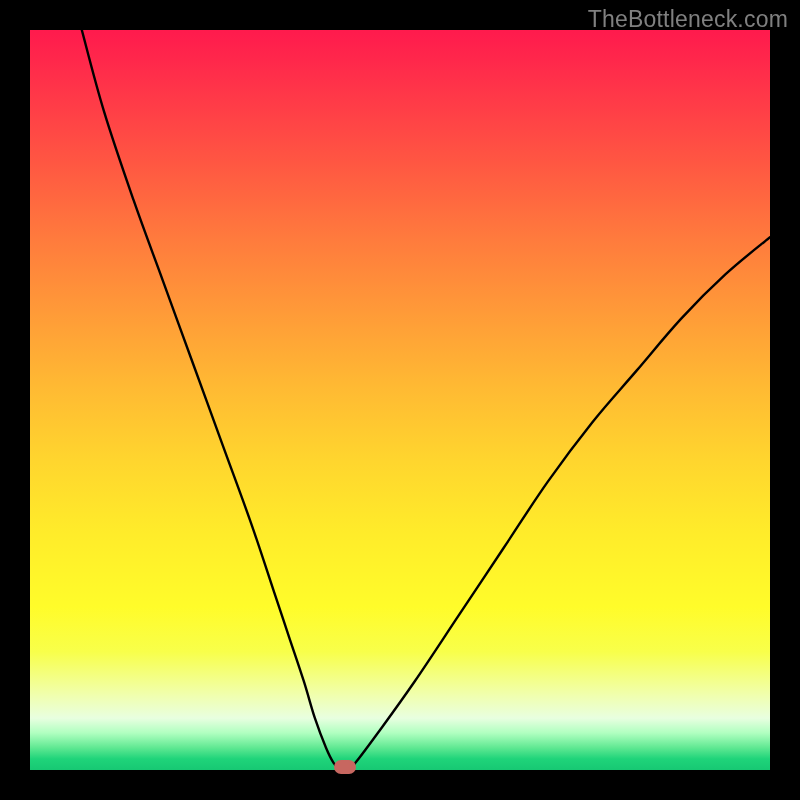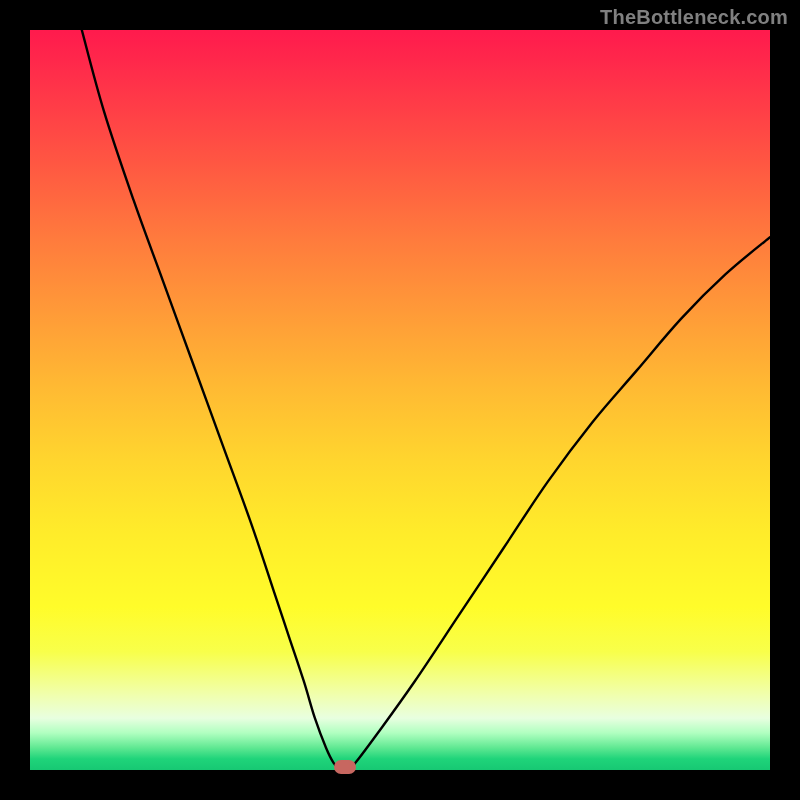--- a/index.html
+++ b/index.html
@@ -41,22 +41,22 @@
       #b0ffc0 95%,
       #5fe892 97%,
       #1fd47a 98.5%,
       #17c873 100%);
   }
   .watermark {
     position: absolute;
     top: 6px;
     right: 12px;
     color: #808080;
-    font-size: 20px;
-    font-weight: 700;
+    font-size: 23px;
+    font-weight: 400;
     letter-spacing: 0.2px;
   }
   svg.curve {
     position: absolute;
     left: 0;
     top: 0;
     width: 740px;
     height: 740px;
   }
   .marker {

